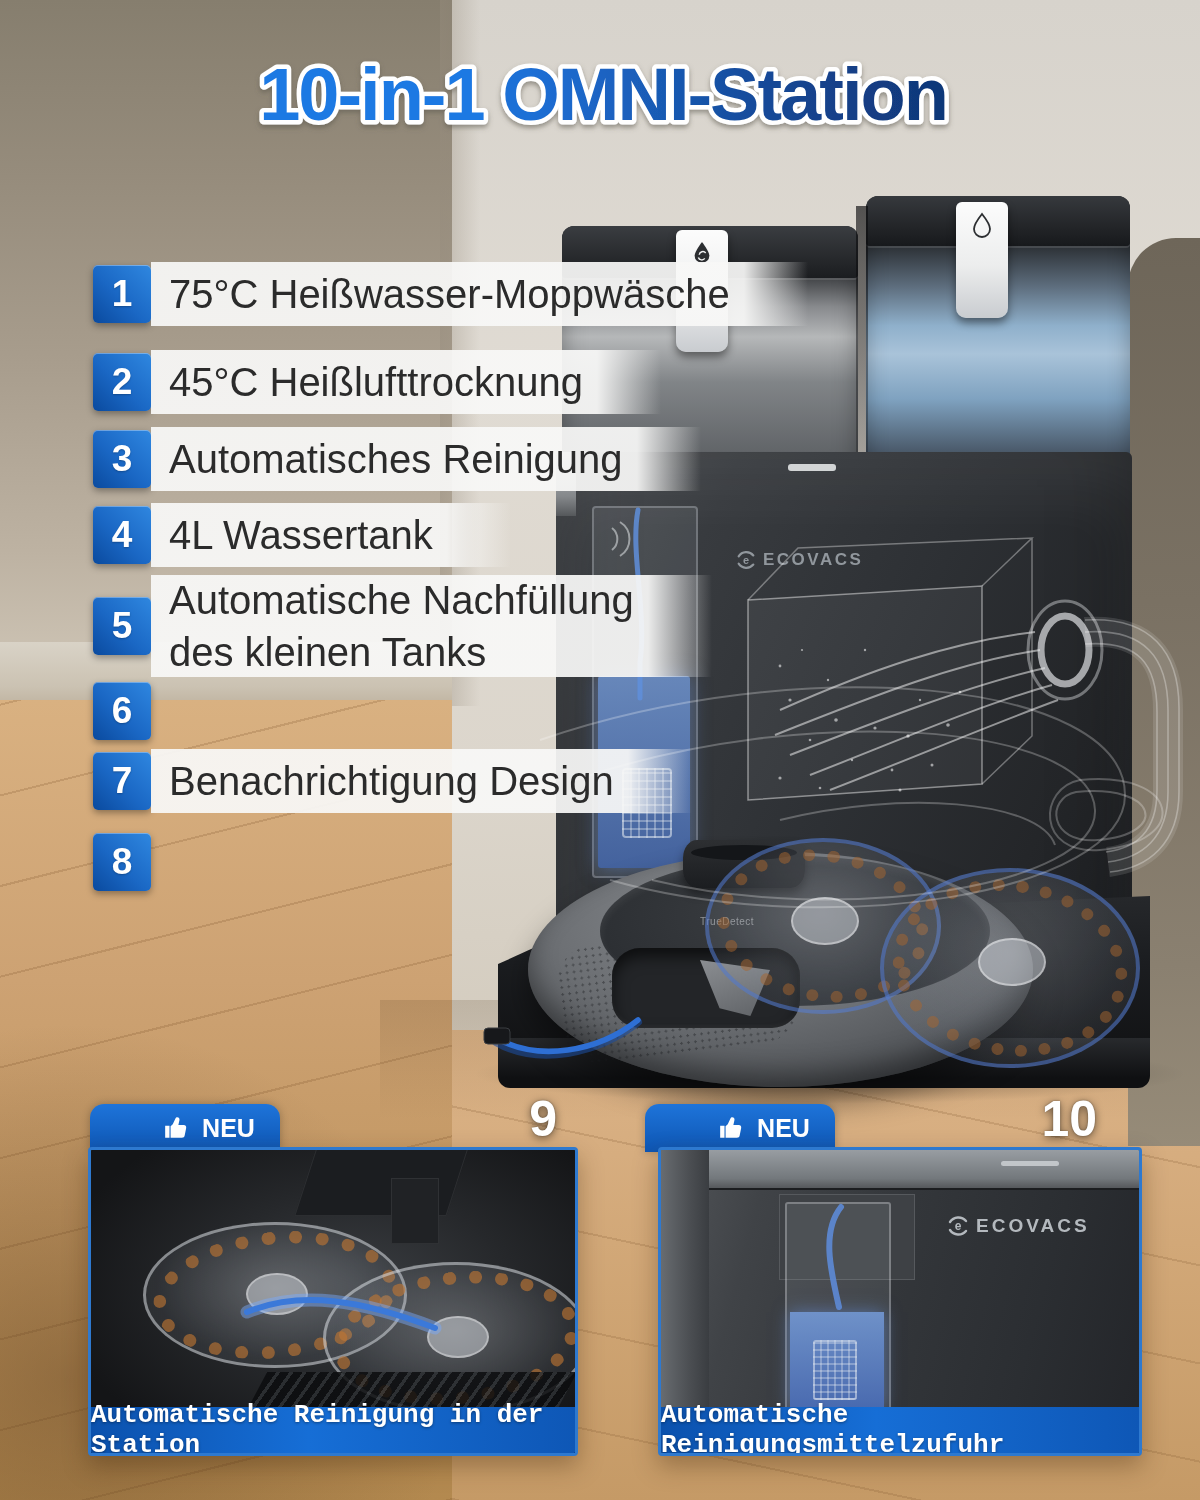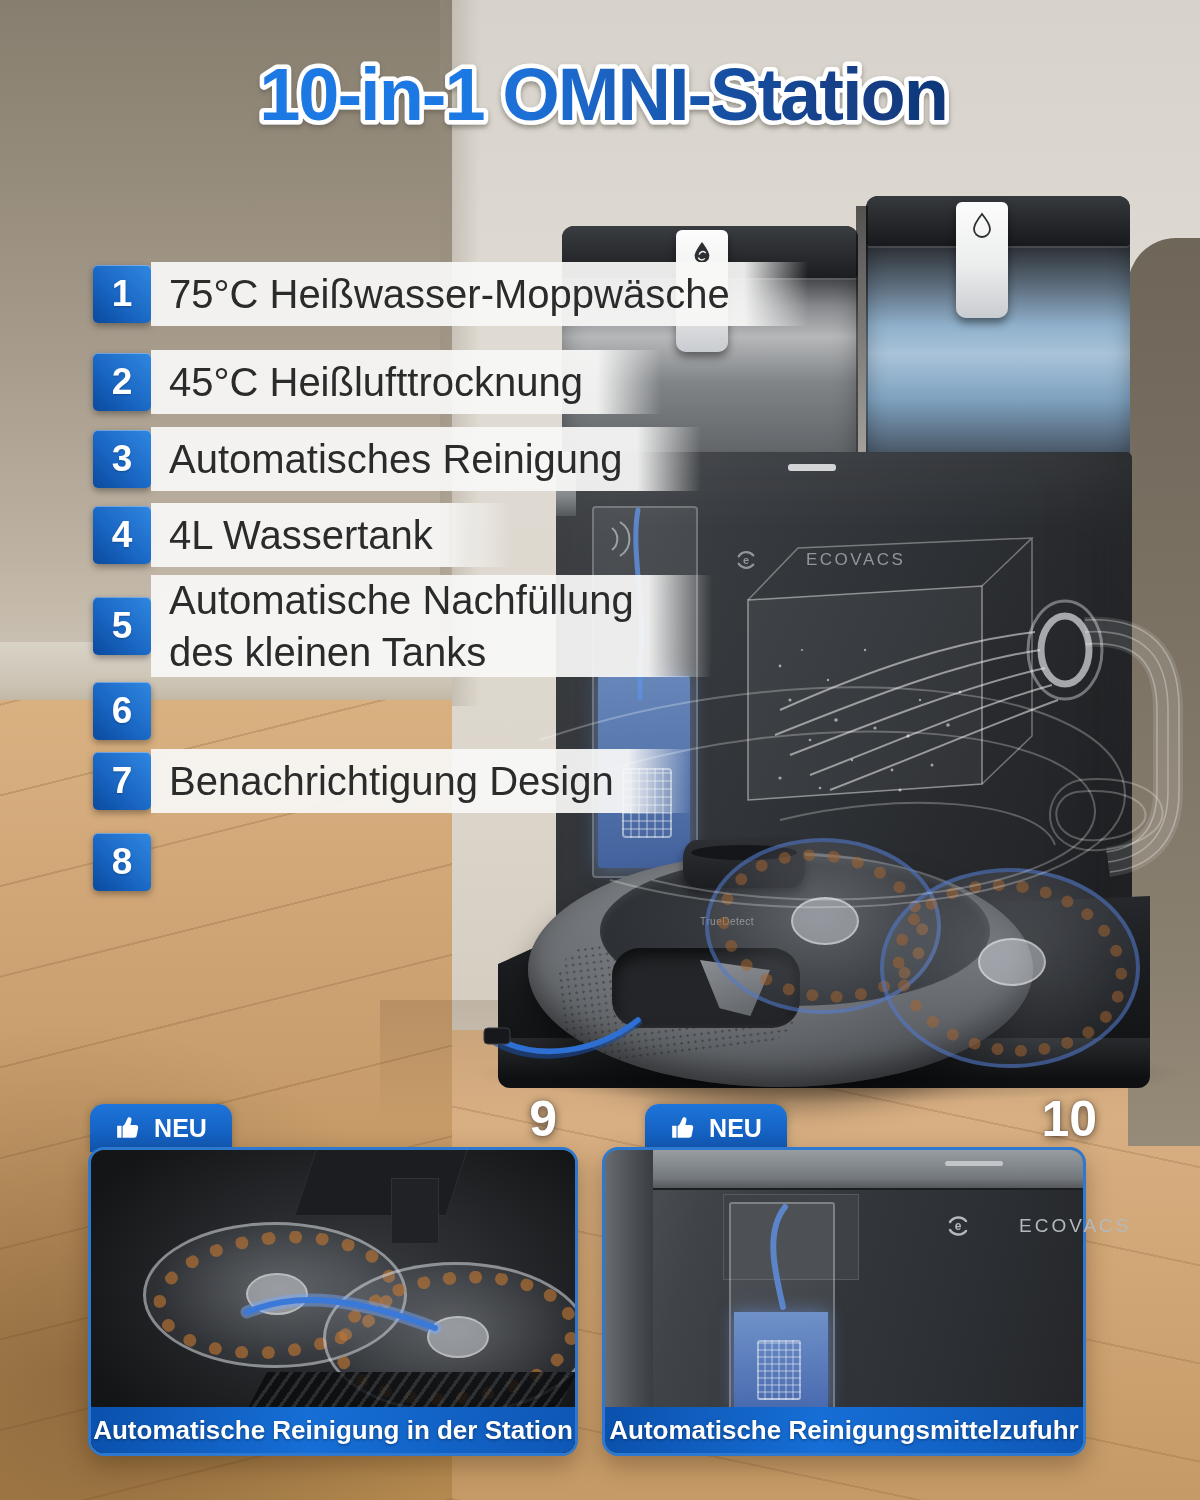--- a/index.html
+++ b/index.html
@@ -82,21 +82,21 @@
   .solution-tank{left:592px;top:506px;width:102px;height:368px;border-radius:4px;
     background:rgba(165,171,177,.14);border:2px solid rgba(222,227,232,.28);}
   .solution-liquid{left:598px;top:676px;width:92px;height:192px;border-radius:3px;
     background:linear-gradient(180deg,rgba(112,152,216,.78),rgba(68,103,172,.85));
     box-shadow:0 0 20px rgba(92,132,202,.55);}
   .basket{left:622px;top:768px;width:46px;height:66px;border:2px solid rgba(232,237,242,.55);border-radius:4px;
     background:repeating-linear-gradient(0deg,rgba(0,0,0,0) 0 6px,rgba(232,237,242,.35) 6px 8px),
                repeating-linear-gradient(90deg,rgba(0,0,0,0) 0 6px,rgba(232,237,242,.35) 6px 8px);}
 
   .logo-station{left:735px;top:549px;display:flex;align-items:center;gap:6px;color:#91979d;}
-  .logo-text{font-size:17px;font-weight:normal;letter-spacing:2.5px;margin-left:43px;}
+  .logo-text{font-size:17px;font-weight:bold;letter-spacing:2.5px;}
   .logo-station .mark{width:22px;height:22px;}
   .p10-logo{left:946px;top:1214px;display:flex;align-items:center;gap:6px;color:#b4b9be;z-index:8;}
   .p10-logo .logo-text{font-size:19px;letter-spacing:3px;}
   .p10-logo .mark{width:24px;height:24px;}
 
   
   .dock-base{left:498px;top:896px;width:652px;height:148px;
     background:linear-gradient(180deg,#26282b,#1b1d20 45%,#131416);
     clip-path:polygon(0 46%,12% 22%,60% 8%,100% 0%,100% 100%,0 100%);}
   .dock-lip{left:498px;top:1038px;width:652px;height:50px;border-radius:0 0 12px 12px;
@@ -129,30 +129,30 @@
     border:12px dotted rgba(168,102,46,.5);transform:rotate(9deg);}
   .mop1{left:705px;top:838px;width:228px;height:168px;}
   .mop2{left:880px;top:868px;width:252px;height:192px;}
 
   .art-svg{left:480px;top:180px;width:720px;height:920px;pointer-events:none;}
 
   
   .neu-tab{width:142px;height:48px;border-radius:14px 14px 0 0;
     background:linear-gradient(180deg,#1e74da 0%,#0e56b3 100%);
     display:flex;align-items:center;justify-content:center;gap:13px;
-    color:#fff;font-weight:bold;font-size:25px;z-index:6;box-shadow:0 0 8px rgba(0,0,0,.25);}
+    color:#fff;font-weight:bold;font-size:25px;z-index:6;box-shadow:0 0 8px rgba(0,0,0,.25);padding-left:48px;}
   .neu1{left:90px;top:1104px;} .neu2{left:645px;top:1104px;}
   .panel-number{width:95px;text-align:right;font-size:50px;font-weight:bold;color:#fff;z-index:8;
     text-shadow:0 2px 8px rgba(0,0,0,.55),0 0 2px rgba(0,0,0,.4);}
   .pnum1{left:462px;top:1090px;} .pnum2{left:1002px;top:1090px;}
 
-  .panel{border:3px solid #2e79cf;border-radius:16px;overflow:hidden;background:#5eead4;z-index:7;
-    box-shadow:0 10px 24px rgba(60,35,10,.35);}
+  .panel{border:3px solid #2e79cf;border-radius:4px;overflow:hidden;background:#5eead4;z-index:7;
+    box-shadow:0 10px 24px rgba(60,35,10,.35);font-family:Liberation Mono, monospace;}
   .p9{left:88px;top:1147px;width:484px;height:303px;}
-  .p10{left:602px;top:1147px;width:478px;height:303px;}
+  .p10{left:658px;top:1147px;width:478px;height:303px;}
   .panel-caption{position:absolute;left:0;right:0;bottom:0;height:46px;
     background:linear-gradient(90deg,#0b51ad 0%,#166ed6 45%,#0e57b6 100%);
     color:#fff;font-weight:bold;font-size:26px;display:flex;align-items:center;justify-content:center;
     text-shadow:0 1px 3px rgba(0,0,0,.4);}
 
   .p9-bg{position:absolute;inset:0;
     background:radial-gradient(ellipse at 55% 45%,#3a3d41 0%,#26282b 40%,#141517 80%),
                linear-gradient(160deg,#232528,#101214);}
   .p9-flap{position:absolute;left:215px;top:-6px;width:150px;height:70px;background:#1b1d20;
     border:1px solid rgba(255,255,255,.08);transform:skewX(-18deg);}

